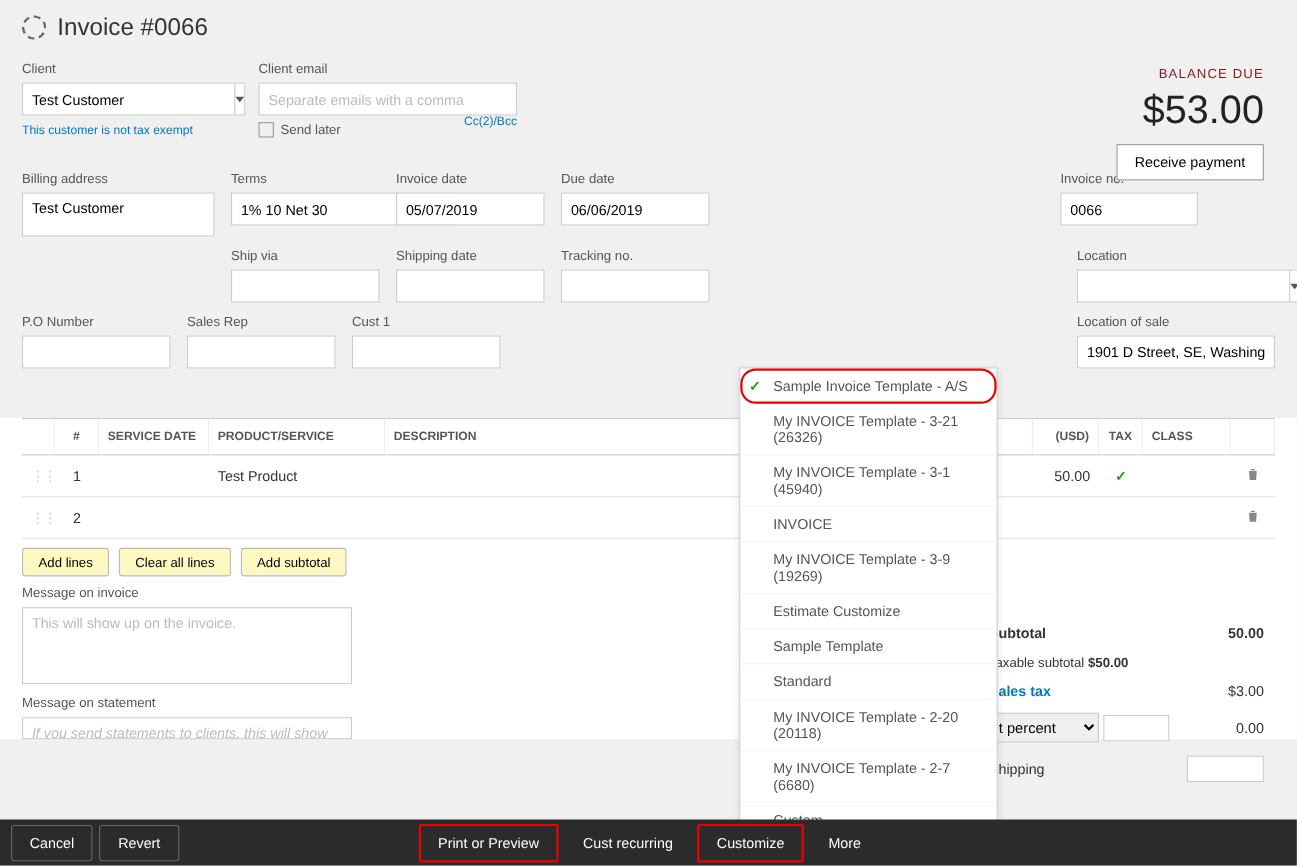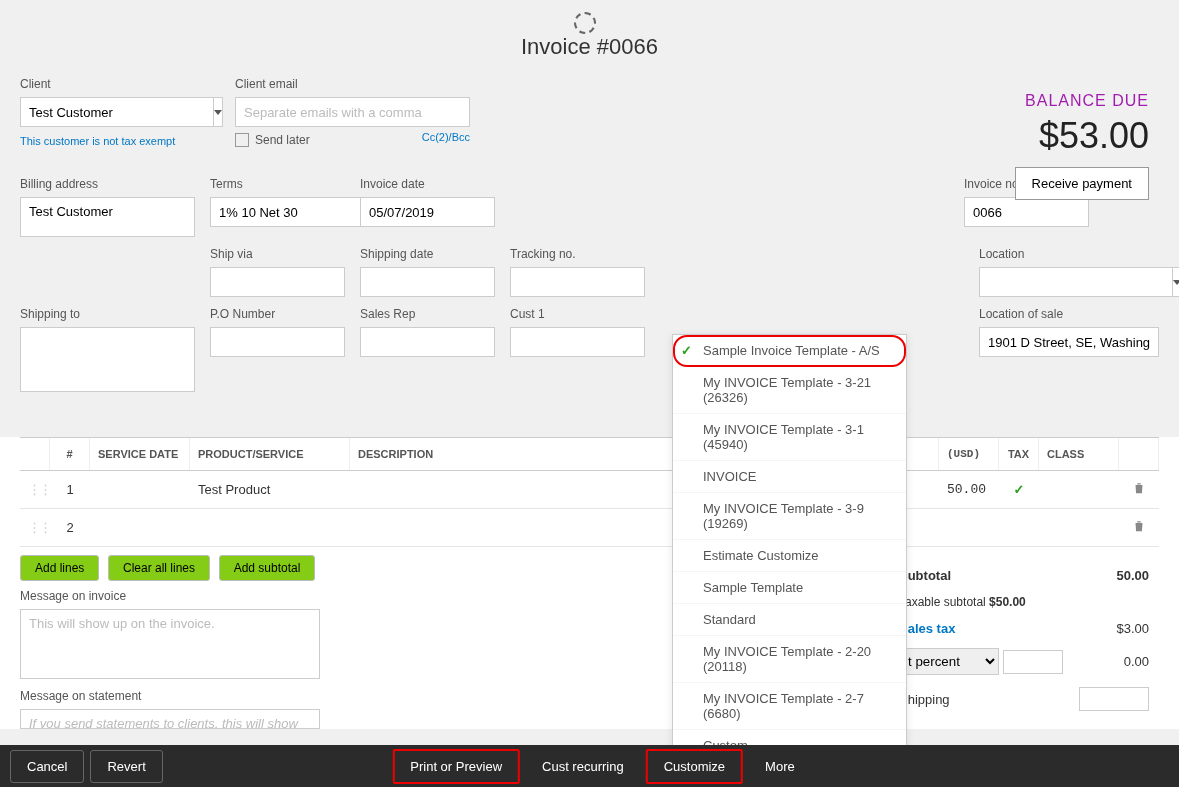--- a/index.html
+++ b/index.html
@@ -1,73 +1,73 @@
 <!DOCTYPE html>
 <html><head>
 <meta charset="utf-8">
 <style>
 * { box-sizing: border-box; margin: 0; padding: 0; }
 body { font-family: -apple-system, BlinkMacSystemFont, "Segoe UI", Arial, sans-serif; background: #f0f0f0; font-size: 13px; color: #333; width: 1179px; height: 787px; overflow: hidden; position: relative; }
 
-.header { display: flex; align-items: center; padding: 12px 20px; flex-direction: column; }
+.header { display: flex; align-items: center; padding: 12px 20px; }
 .header-icon { width: 22px; height: 22px; border: 2px dashed #666; border-radius: 50%; margin-right: 10px; }
 .header-title { font-size: 22px; font-weight: 400; color: #333; }
 
 .form-area { padding: 5px 20px 20px 20px; background: #f0f0f0; }
 .row { display: flex; gap: 15px; margin-bottom: 10px; }
 .field { display: flex; flex-direction: column; }
 .field-label { font-size: 12px; color: #555; margin-bottom: 6px; }
 .field-input { border: 1px solid #ccc; background: white; padding: 6px 8px; font-size: 13px; height: 30px; }
 .field-input::placeholder { color: #bbb; }
 .select-wrap { display: flex; }
 .select-wrap .field-input { flex: 1; border-right: none; }
 .caret-btn { width: 26px; border: 1px solid #ccc; background: white; display: flex; align-items: center; justify-content: center; cursor: pointer; }
 .caret-down { width: 0; height: 0; border-left: 4px solid transparent; border-right: 4px solid transparent; border-top: 5px solid #555; }
 
 .balance-block { position: absolute; right: 30px; top: 60px; text-align: right; }
-.balance-label { font-size: 16px; color: #a21caf; letter-spacing: 1px; margin-bottom: 5px; margin-top: 32px; }
+.balance-label { font-size: 12px; color: #7f1d1d; letter-spacing: 1px; margin-bottom: 5px; }
 .balance-amount { font-size: 36px; font-weight: 400; color: #222; margin-bottom: 10px; }
 .receive-btn { border: 1px solid #999; background: white; padding: 8px 16px; font-size: 13px; cursor: pointer; }
 
 .link-text { color: #0077c5; font-size: 11px; }
 .checkbox-row { display: flex; align-items: center; gap: 6px; margin-top: 6px; }
 .checkbox { width: 14px; height: 14px; border: 1px solid #999; }
 
 textarea.field-input { height: 65px; resize: none; font-family: inherit; }
 
 .line-items { background: white; margin-top: 15px; }
 .li-header { display: flex; border-top: 1px solid #ccc; border-bottom: 1px solid #ccc; background: #fff; }
 .li-header > div { padding: 10px 8px; font-size: 11px; font-weight: bold; color: #555; border-right: 1px solid #eee; }
 .li-row { display: flex; border-bottom: 1px solid #e5e5e5; min-height: 38px; align-items: center; }
 .li-row > div { padding: 8px; font-size: 13px; color: #333; }
 .col-drag { width: 30px; text-align: center; color: #ccc; }
 .col-num { width: 40px; text-align: center; }
 .col-date { width: 100px; }
 .col-product { width: 160px; }
 .col-desc { width: 320px; }
-.col-amt { width: 60px; text-align: left; font-family: Liberation Mono, monospace; }
+.col-amt { width: 60px; text-align: right; }
 .col-tax { width: 40px; text-align: center; }
 .col-class { width: 80px; }
 .col-del { width: 40px; text-align: center; color: #888; }
 .flex-fill { flex: 1; }
 
-.btn-small { border: 1px solid #bbb; background: #84cc16; padding: 5px 14px; font-size: 12px; border-radius: 3px; cursor: pointer; margin-right: 5px; }
+.btn-small { border: 1px solid #bbb; background: #fef9c3; padding: 5px 14px; font-size: 12px; border-radius: 3px; cursor: pointer; margin-right: 5px; }
 
 .totals { position: absolute; right: 30px; bottom: 70px; width: 250px; font-size: 13px; }
 .totals-row { display: flex; justify-content: space-between; align-items: center; padding: 6px 0; }
 .totals-label { color: #333; }
 .totals-val { color: #333; }
 .sales-tax { color: #0077c5; font-weight: bold; }
 .percent-sel { border: 1px solid #ccc; padding: 4px; width: 100px; }
 .small-input { border: 1px solid #ccc; width: 60px; height: 24px; padding: 2px 4px; }
 
 .footer-bar { position: absolute; bottom: 0; left: 0; right: 0; height: 42px; background: #2b2b2b; display: flex; align-items: center; padding: 0 10px; color: white; }
 .footer-btn { padding: 8px 16px; color: white; cursor: pointer; font-size: 13px; background: transparent; border: none; }
 .footer-btn.bordered { border: 1px solid #666; border-radius: 3px; margin-right: 6px; }
-.footer-center { position: absolute; left: 50%; transform: translateX(-50%); display: flex; gap: 6px; align-items: center; margin-left: 12px; }
+.footer-center { position: absolute; left: 50%; transform: translateX(-50%); display: flex; gap: 6px; align-items: center; }
 .red-box { border: 2px solid #e00; border-radius: 2px; }
 
 .template-menu { position: absolute; background: white; border: 1px solid #ccc; width: 235px; right: 272px; top: 334px; box-shadow: 0 2px 8px rgba(0,0,0,0.1); }
 .template-menu-item { padding: 8px 12px 8px 30px; font-size: 13px; color: #555; cursor: pointer; position: relative; border-bottom: 1px solid #f5f5f5; }
 .template-menu-item.selected::before { content: "✓"; color: #2ca01c; position: absolute; left: 8px; font-weight: bold; }
 .template-menu-item.highlight { outline: 2px solid #e00; outline-offset: -2px; border-radius: 14px; }
 
 .trash-icon svg { width:14px; height:14px; fill:#888; }
 .drag-dots { display:inline-block; letter-spacing:-2px; color:#ccc; }
 .check-green { color:#2ca01c; font-weight:bold; }
@@ -94,21 +94,21 @@
         <input class="field-input" value="Test Customer" style="">
         <div class="caret-btn">
             <div class="caret-down"></div>
           </div>
       </div>
       <div class="link-text" style="margin-top:8px">This customer is not tax exempt</div>
     </div>
     <div class="field" style="width:235px">
       <div class="field-label">Client email</div>
       <input class="field-input" placeholder="Separate emails with a comma" style="">
-      <div style="display:flex;justify-content:space-between;align-items:center;">
+      <div style="display:flex;justify-content:space-between;">
         <div class="checkbox-row">
           <div class="checkbox"></div>
           <span style="font-size:12px;color:#555">Send later</span>
         </div>
         <span class="link-text">Cc(2)/Bcc</span>
       </div>
     </div>
   </div>
 
   <div class="row" style="margin-top:30px">
@@ -121,20 +121,24 @@
       <div class="select-wrap">
         <input class="field-input" value="1% 10 Net 30" style="">
         <div class="caret-btn">
             <div class="caret-down"></div>
           </div>
       </div>
     </div>
     <div class="field" style="width:135px">
       <div class="field-label">Invoice date</div>
       <input class="field-input" value="05/07/2019" style="">
+    </div>
+    <div class="field" style="width:135px">
+      <div class="field-label">Due date</div>
+      <input class="field-input" value="06/06/2019" style="">
     </div>
     <div style="flex:1"></div>
     <div class="field" style="width:125px">
       <div class="field-label">Invoice no.</div>
       <input class="field-input" value="0066" style="">
     </div>
     <div style="width:55px"></div>
   </div>
 
   <div class="row">
@@ -157,24 +161,20 @@
       <div class="select-wrap">
         <input class="field-input" style="">
         <div class="caret-btn">
             <div class="caret-down"></div>
           </div>
       </div>
     </div>
   </div>
 
   <div class="row">
-    <div class="field" style="width:175px">
-      <div class="field-label">Shipping to</div>
-      <textarea class="field-input" style=""></textarea>
-    </div>
     <div class="field" style="width:135px">
       <div class="field-label">P.O Number</div>
       <input class="field-input" style="">
     </div>
     <div class="field" style="width:135px">
       <div class="field-label">Sales Rep</div>
       <input class="field-input" style="">
     </div>
     <div class="field" style="width:135px">
       <div class="field-label">Cust 1</div>

